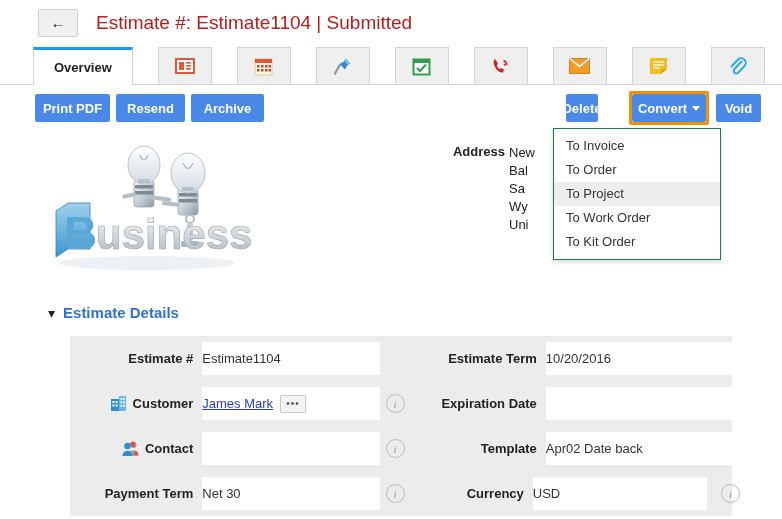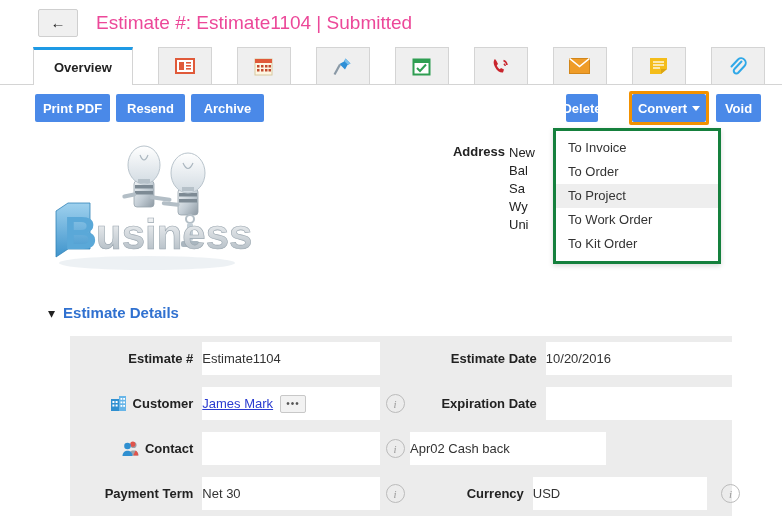--- a/index.html
+++ b/index.html
@@ -39,21 +39,21 @@
     align-items: center;
     justify-content: center;
     cursor: pointer;
     font-size: 15px;
     color: #222;
     line-height: 1;
   }
   .page-title {
     margin-left: 18px;
     font-size: 19px;
-    color: #ec4899;
+    color: #b91c1c;
     font-weight: normal;
     white-space: nowrap;
   }
 
   
   .tabstrip {
     position: absolute;
     left: 0; top: 47px;
     width: 782px; height: 38px;
     border-bottom: 1px solid #d4d4d4;
@@ -154,21 +154,21 @@
     width: 712px; height: 1px;
     background: #e2e2e2;
   }
 
   
   .dropdown {
     position: absolute;
     left: 553px; top: 128px;
     width: 168px;
     background: #ffffff;
-    border: 3px solid #15803d;
+    border: 1px solid #15803d;
     box-shadow: 0 2px 5px rgba(0,0,0,0.15);
     padding: 5px 0;
     z-index: 40;
     box-sizing: border-box;
   }
   .dropdown-item {
     height: 24px;
     line-height: 24px;
     padding-left: 12px;
     font-size: 13px;
@@ -518,21 +518,21 @@
 
     <div class="form-panel">
 
       <div class="form-row">
         <div class="cell col-left">
           <div class="field-label lab-left">Estimate #</div>
           <div class="field-input inp-left">Estimate1104</div>
         </div>
         <div class="info-gap"></div>
         <div class="cell col-right">
-          <div class="field-label lab-right">Estimate Date</div>
+          <div class="field-label lab-right">Estimate Term</div>
           <div class="field-input inp-right">10/20/2016</div>
         </div>
       </div>
 
       <div class="form-row">
         <div class="cell col-left">
           <div class="field-label lab-left">
             <span class="mini-icon">
               <svg width="17" height="17" viewBox="0 0 17 17">
                 <rect x="1" y="4" width="8" height="12" fill="#2f8fd0"></rect>
@@ -581,21 +581,22 @@
               </svg>
             </span>
             <span>Contact</span>
           </div>
           <div class="field-input inp-left"></div>
         </div>
         <div class="info-gap">
           <span class="info-icon">i</span>
         </div>
         <div class="cell col-right">
-          <div class="field-input inp-right">Apr02 Cash back</div>
+          <div class="field-label lab-right">Template</div>
+          <div class="field-input inp-right">Apr02 Date back</div>
         </div>
       </div>
 
       <div class="form-row">
         <div class="cell col-left">
           <div class="field-label lab-left">Payment Term</div>
           <div class="field-input inp-left">Net 30</div>
         </div>
         <div class="info-gap">
           <span class="info-icon">i</span>

